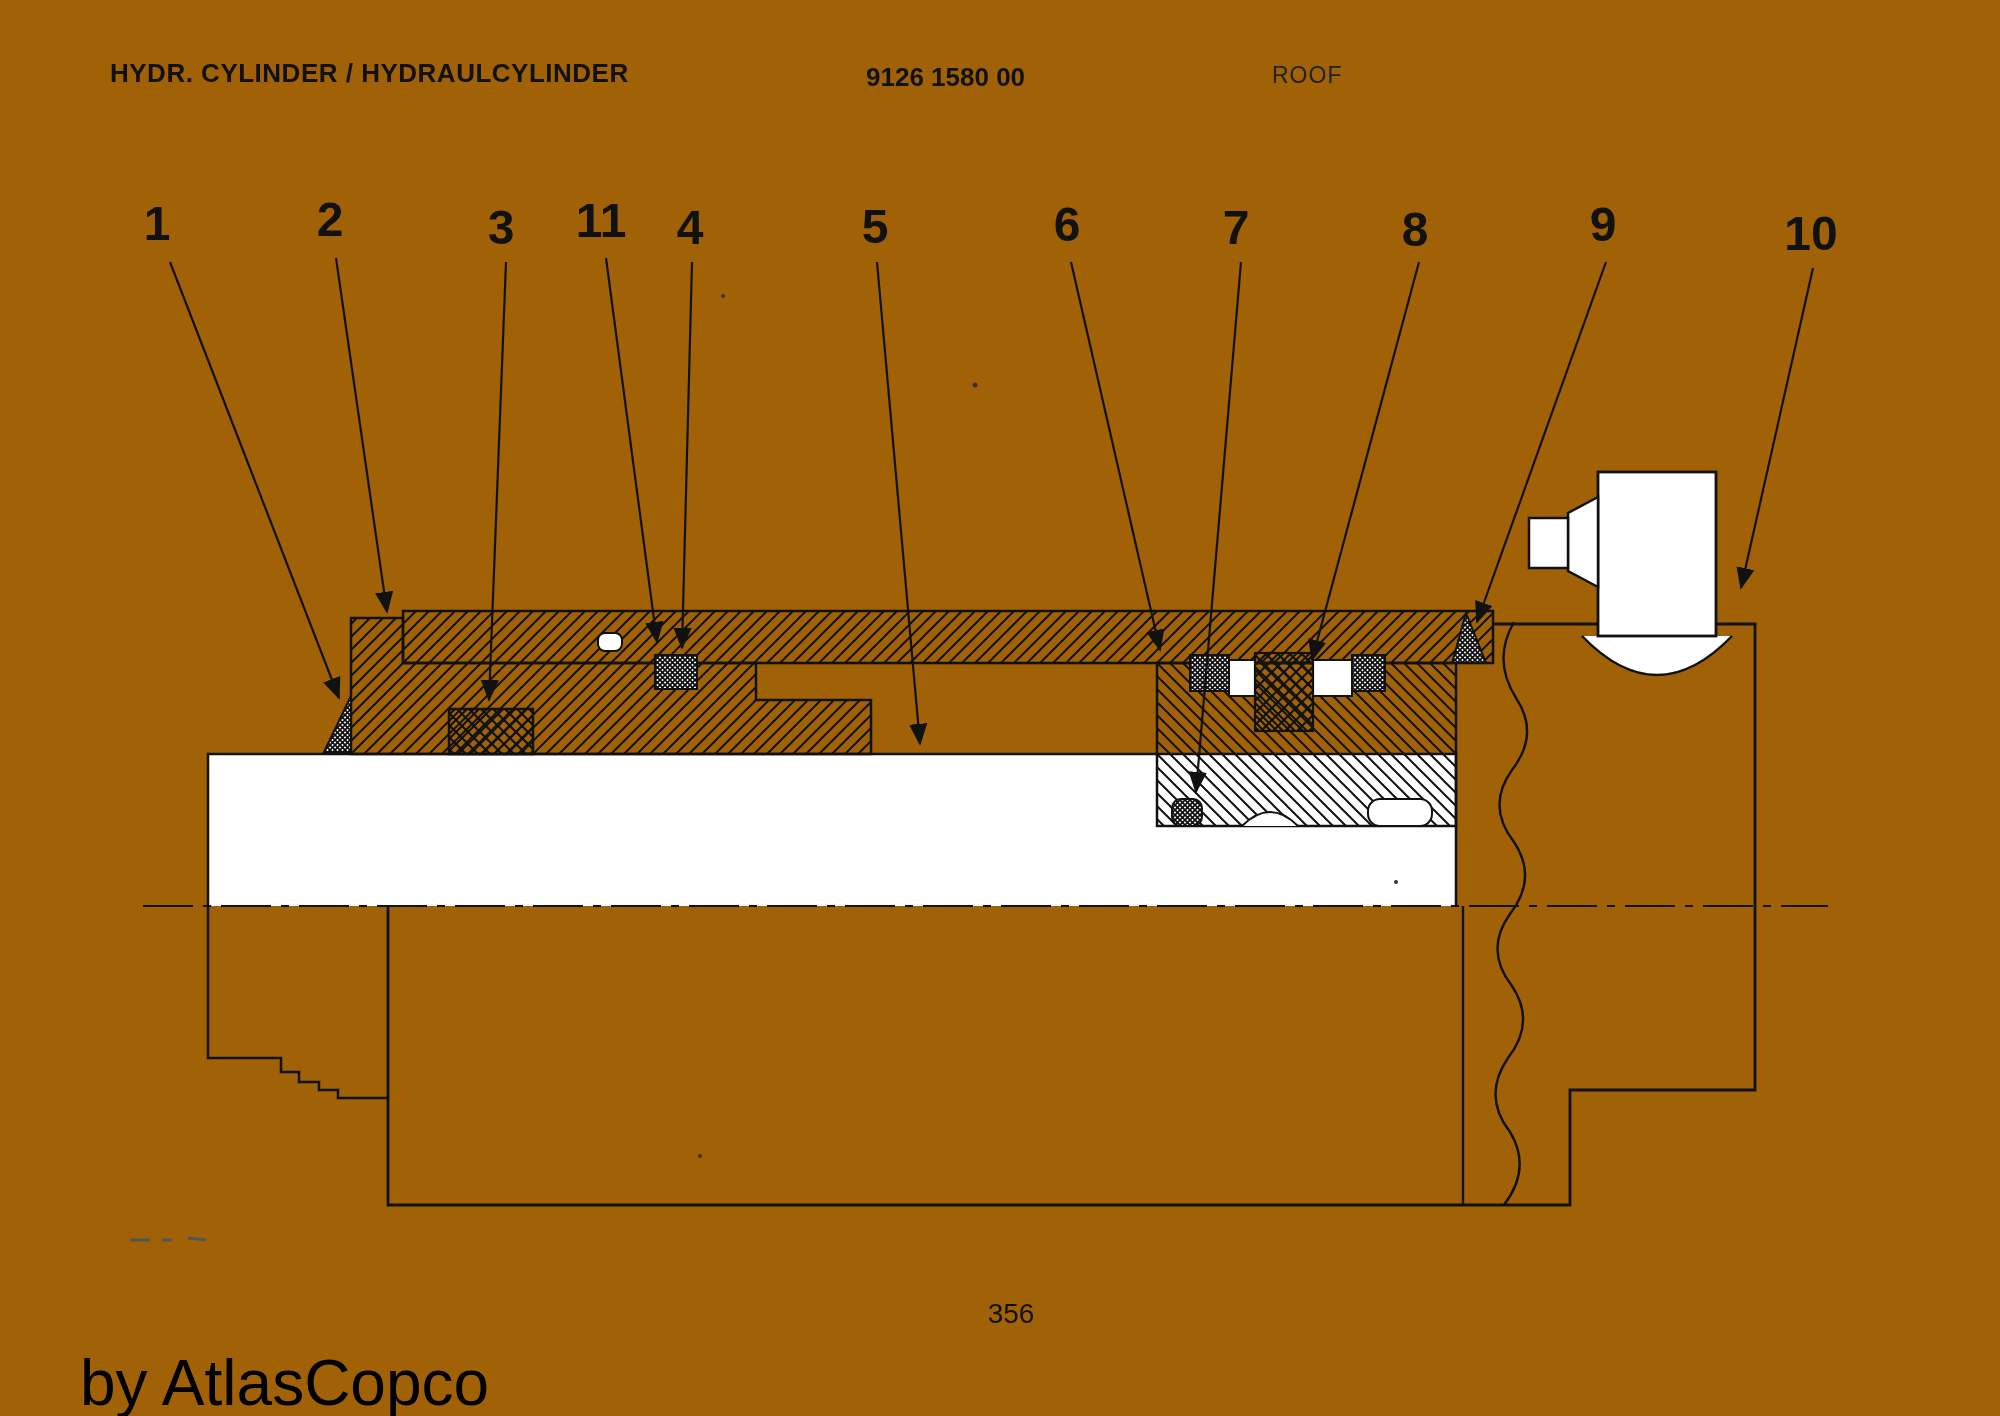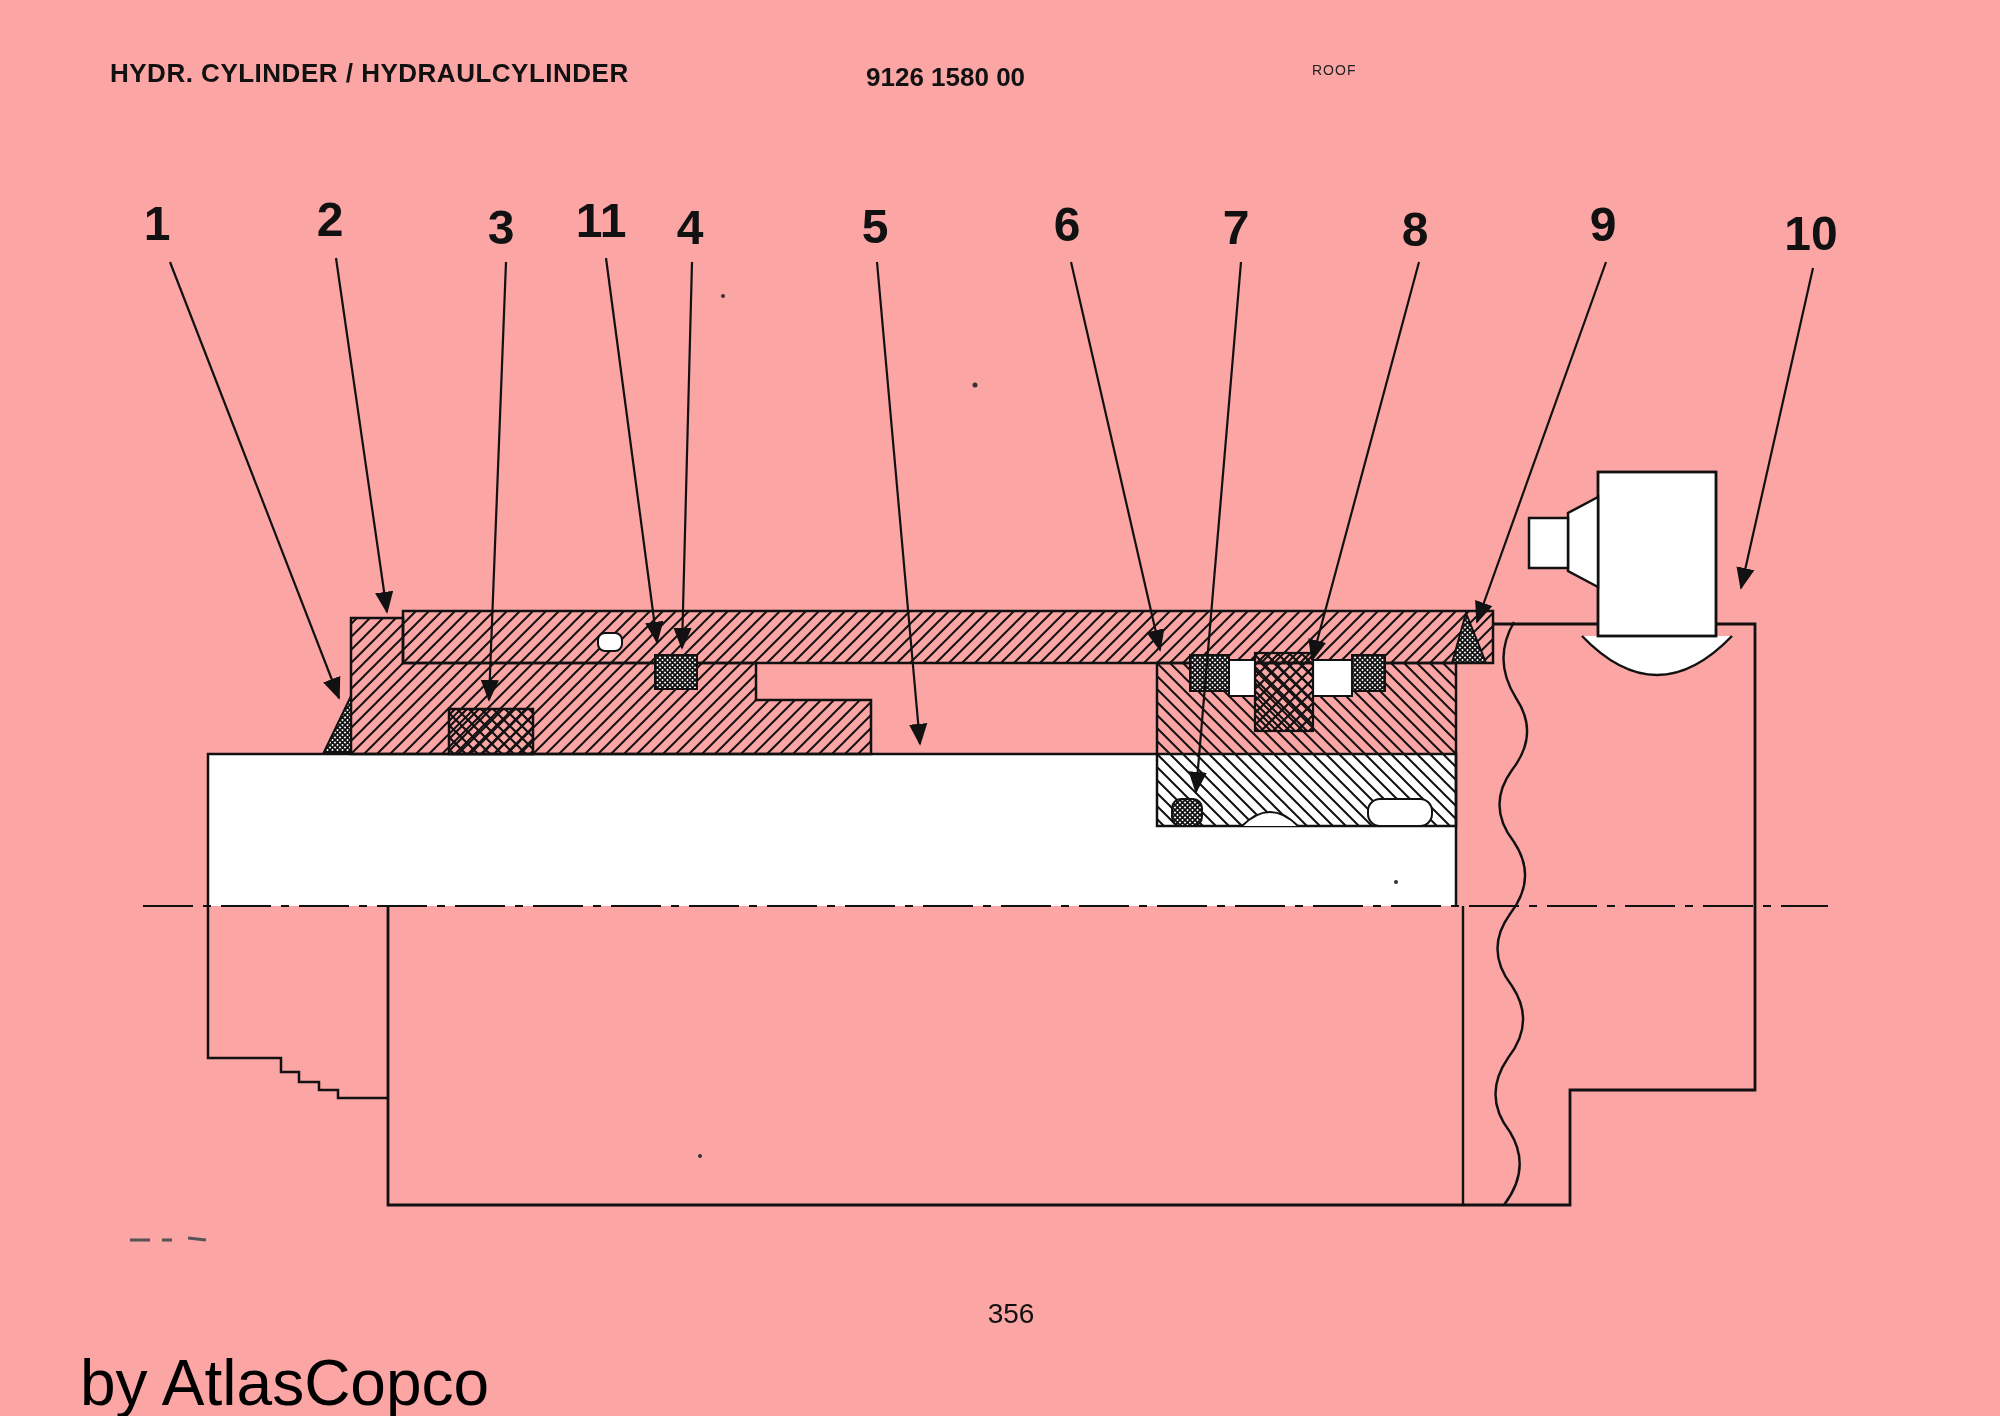--- a/index.html
+++ b/index.html
@@ -2,33 +2,33 @@
 <html><head>
 <meta charset="utf-8">
 <style>
   * { margin: 0; padding: 0; box-sizing: border-box; }
   html, body {
     width: 2000px; height: 1416px;
     background: #ffffff;
     font-family: "Liberation Sans", sans-serif;
     color: #111;
   }
-  .page { position: relative; width: 2000px; height: 1416px; background: #fca5a5; overflow: hidden; }
+  .page { position: relative; width: 2000px; height: 1416px; background: #a16207; overflow: hidden; }
 
   .hdr-title {
     position: absolute; left: 110px; top: 58px;
     font-size: 26px; font-weight: bold; letter-spacing: 0.5px; white-space: nowrap;
   }
   .hdr-part {
     position: absolute; left: 866px; top: 62px;
     font-size: 26px; font-weight: bold; white-space: nowrap;
   }
   .hdr-loc {
     position: absolute; left: 1272px; top: 62px;
-    font-size: 14px; font-weight: normal; letter-spacing: 1px; color: #222; white-space: nowrap; margin-left: 40px;
+    font-size: 23px; font-weight: normal; letter-spacing: 1px; color: #222; white-space: nowrap;
   }
 
   svg.diagram { position: absolute; left: 0; top: 0; }
   svg text.callout {
     font-family: "Liberation Sans", sans-serif;
     font-weight: bold; font-size: 48px; fill: #111;
   }
 
   .page-num {
     position: absolute; left: 16px; top: 1298px; width: 1990px;

